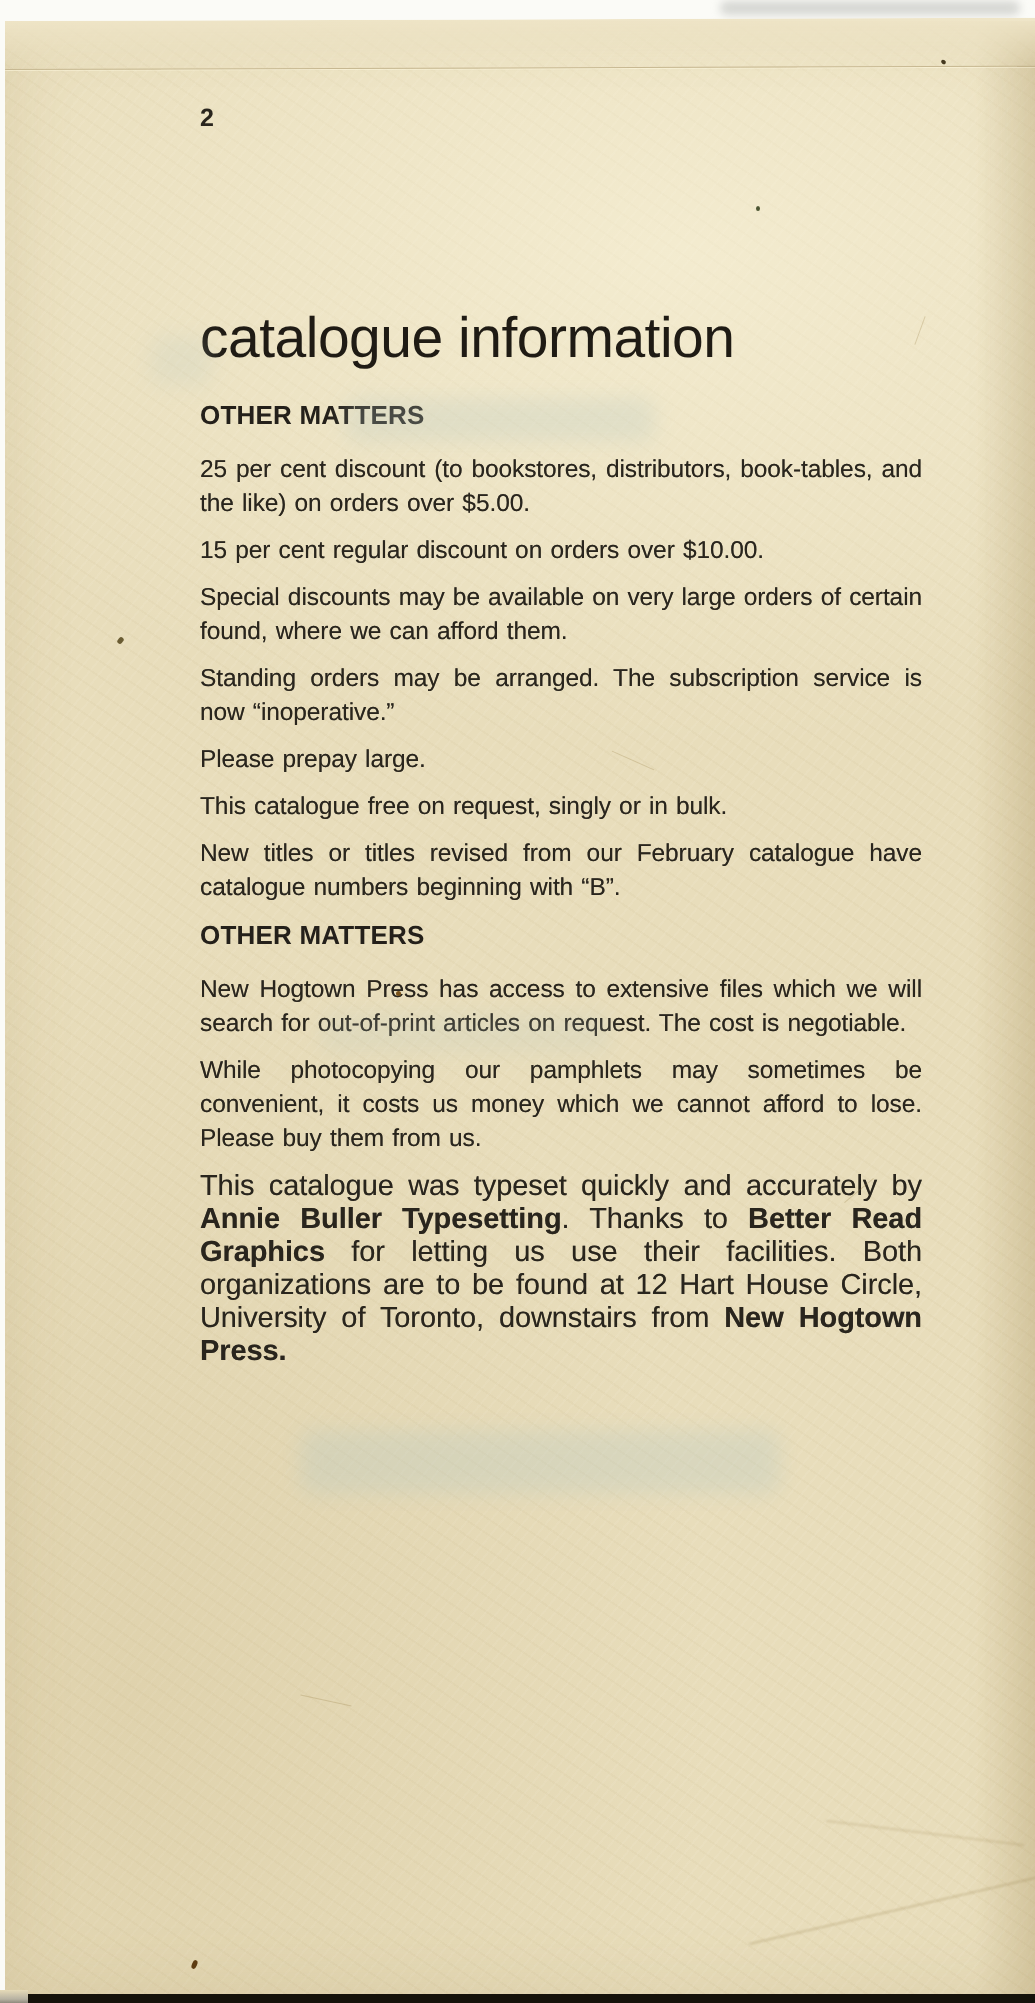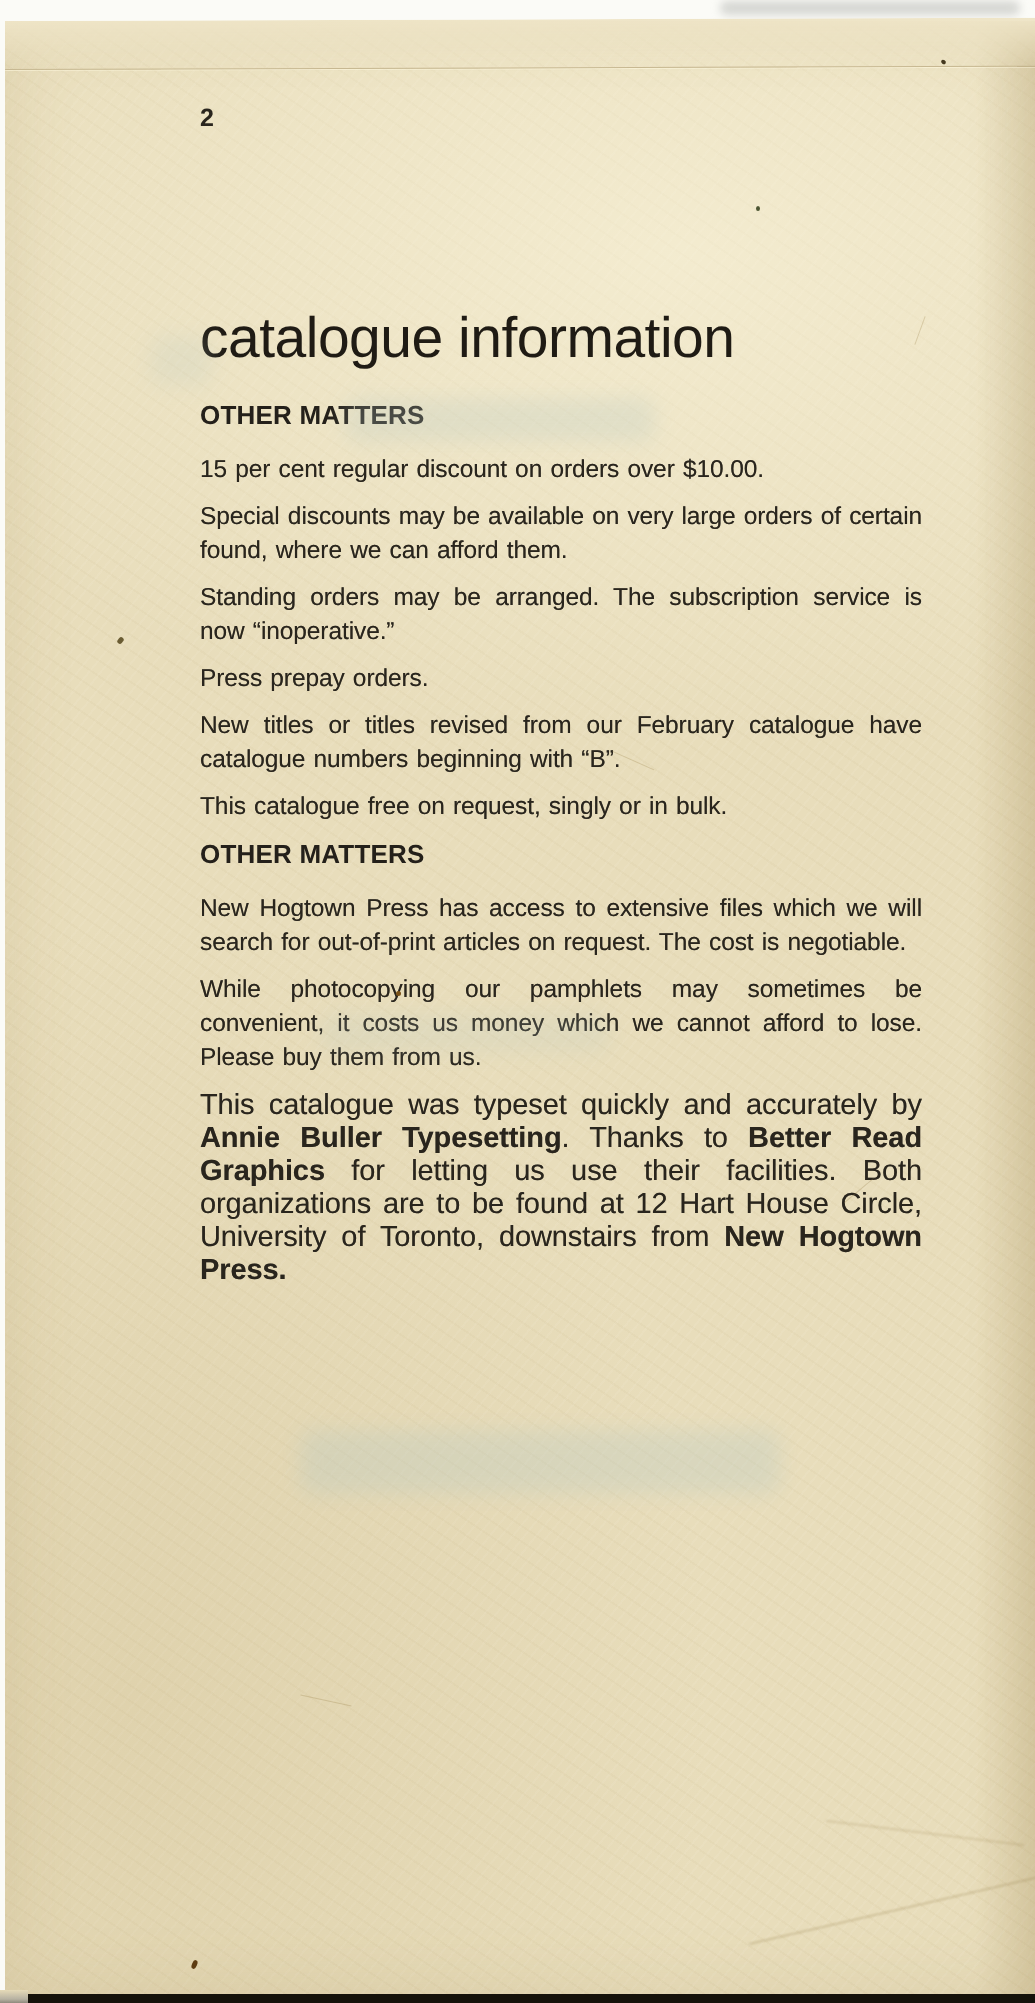--- a/index.html
+++ b/index.html
@@ -85,26 +85,27 @@
   <div class="crease-br-1"></div>
   <div class="crease-br-2"></div>
 
   <div class="content">
     <div class="page-number">2</div>
 
     <h1 class="doc-title">catalogue information</h1>
 
     <section class="money">
       <h2 class="section-heading">OTHER MATTERS</h2>
+      <p class="body-par">25 per cent discount (to bookstores, distributors, book-tables, and the like) on orders over $5.00.</p>
       <p class="body-par">15 per cent regular discount on orders over $10.00.</p>
       <p class="body-par">Special discounts may be available on very large orders of certain found, where we can afford them.</p>
       <p class="body-par">Standing orders may be arranged. The subscription service is now “inoperative.”</p>
-      <p class="body-par">Press prepay orders.</p>
+      <p class="body-par">Please prepay large.</p>
+      <p class="body-par">This catalogue free on request, singly or in bulk.</p>
       <p class="body-par">New titles or titles revised from our February catalogue have catalogue numbers beginning with “B”.</p>
-      <p class="body-par">This catalogue free on request, singly or in bulk.</p>
     </section>
 
     <section class="other">
       <h2 class="section-heading">OTHER MATTERS</h2>
       <p class="body-par">New Hogtown Press has access to extensive files which we will search for out-of-print articles on request. The cost is negotiable.</p>
       <p class="body-par">While photocopying our pamphlets may sometimes be convenient, it costs us money which we cannot afford to lose. Please buy them from us.</p>
     </section>
 
     <p class="colophon"><span>This catalogue was typeset quickly and accurately by </span><b>Annie Buller Typesetting</b><span>. Thanks to </span><b>Better Read Graphics</b><span> for letting us use their facilities. Both organizations are to be found at 12 Hart House Circle, University of Toronto, downstairs from </span><b>New Hogtown Press.</b></p>
   </div>

